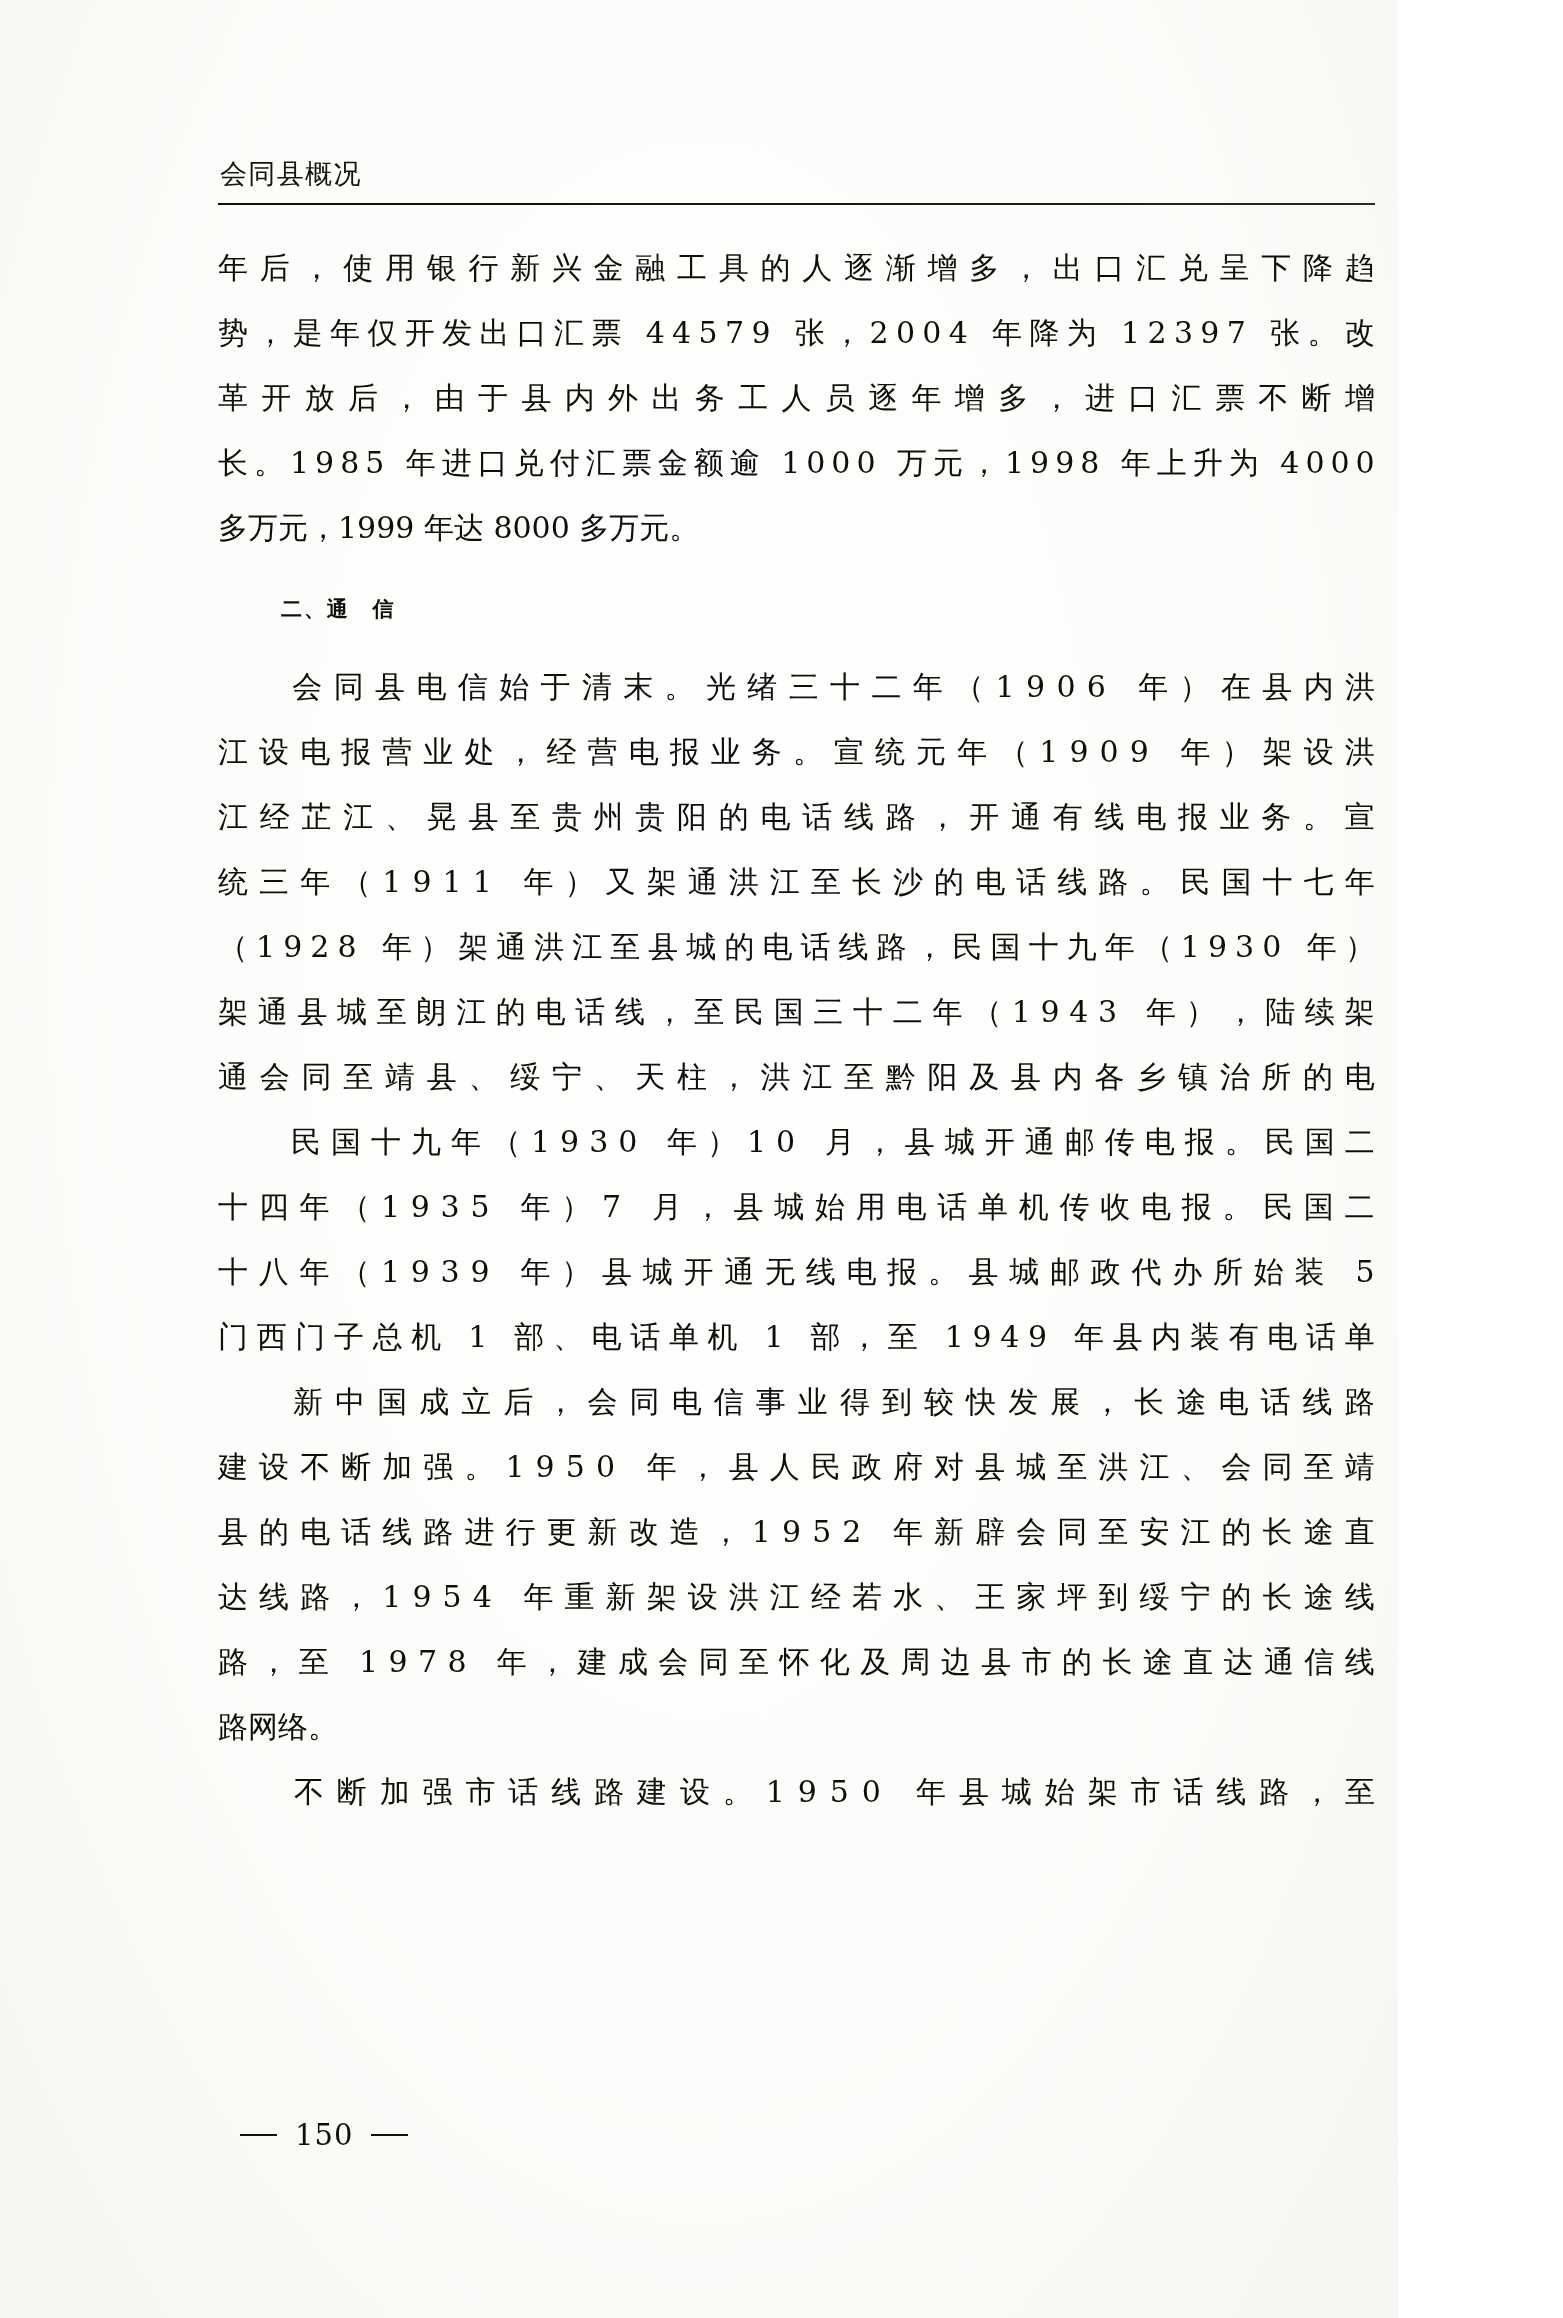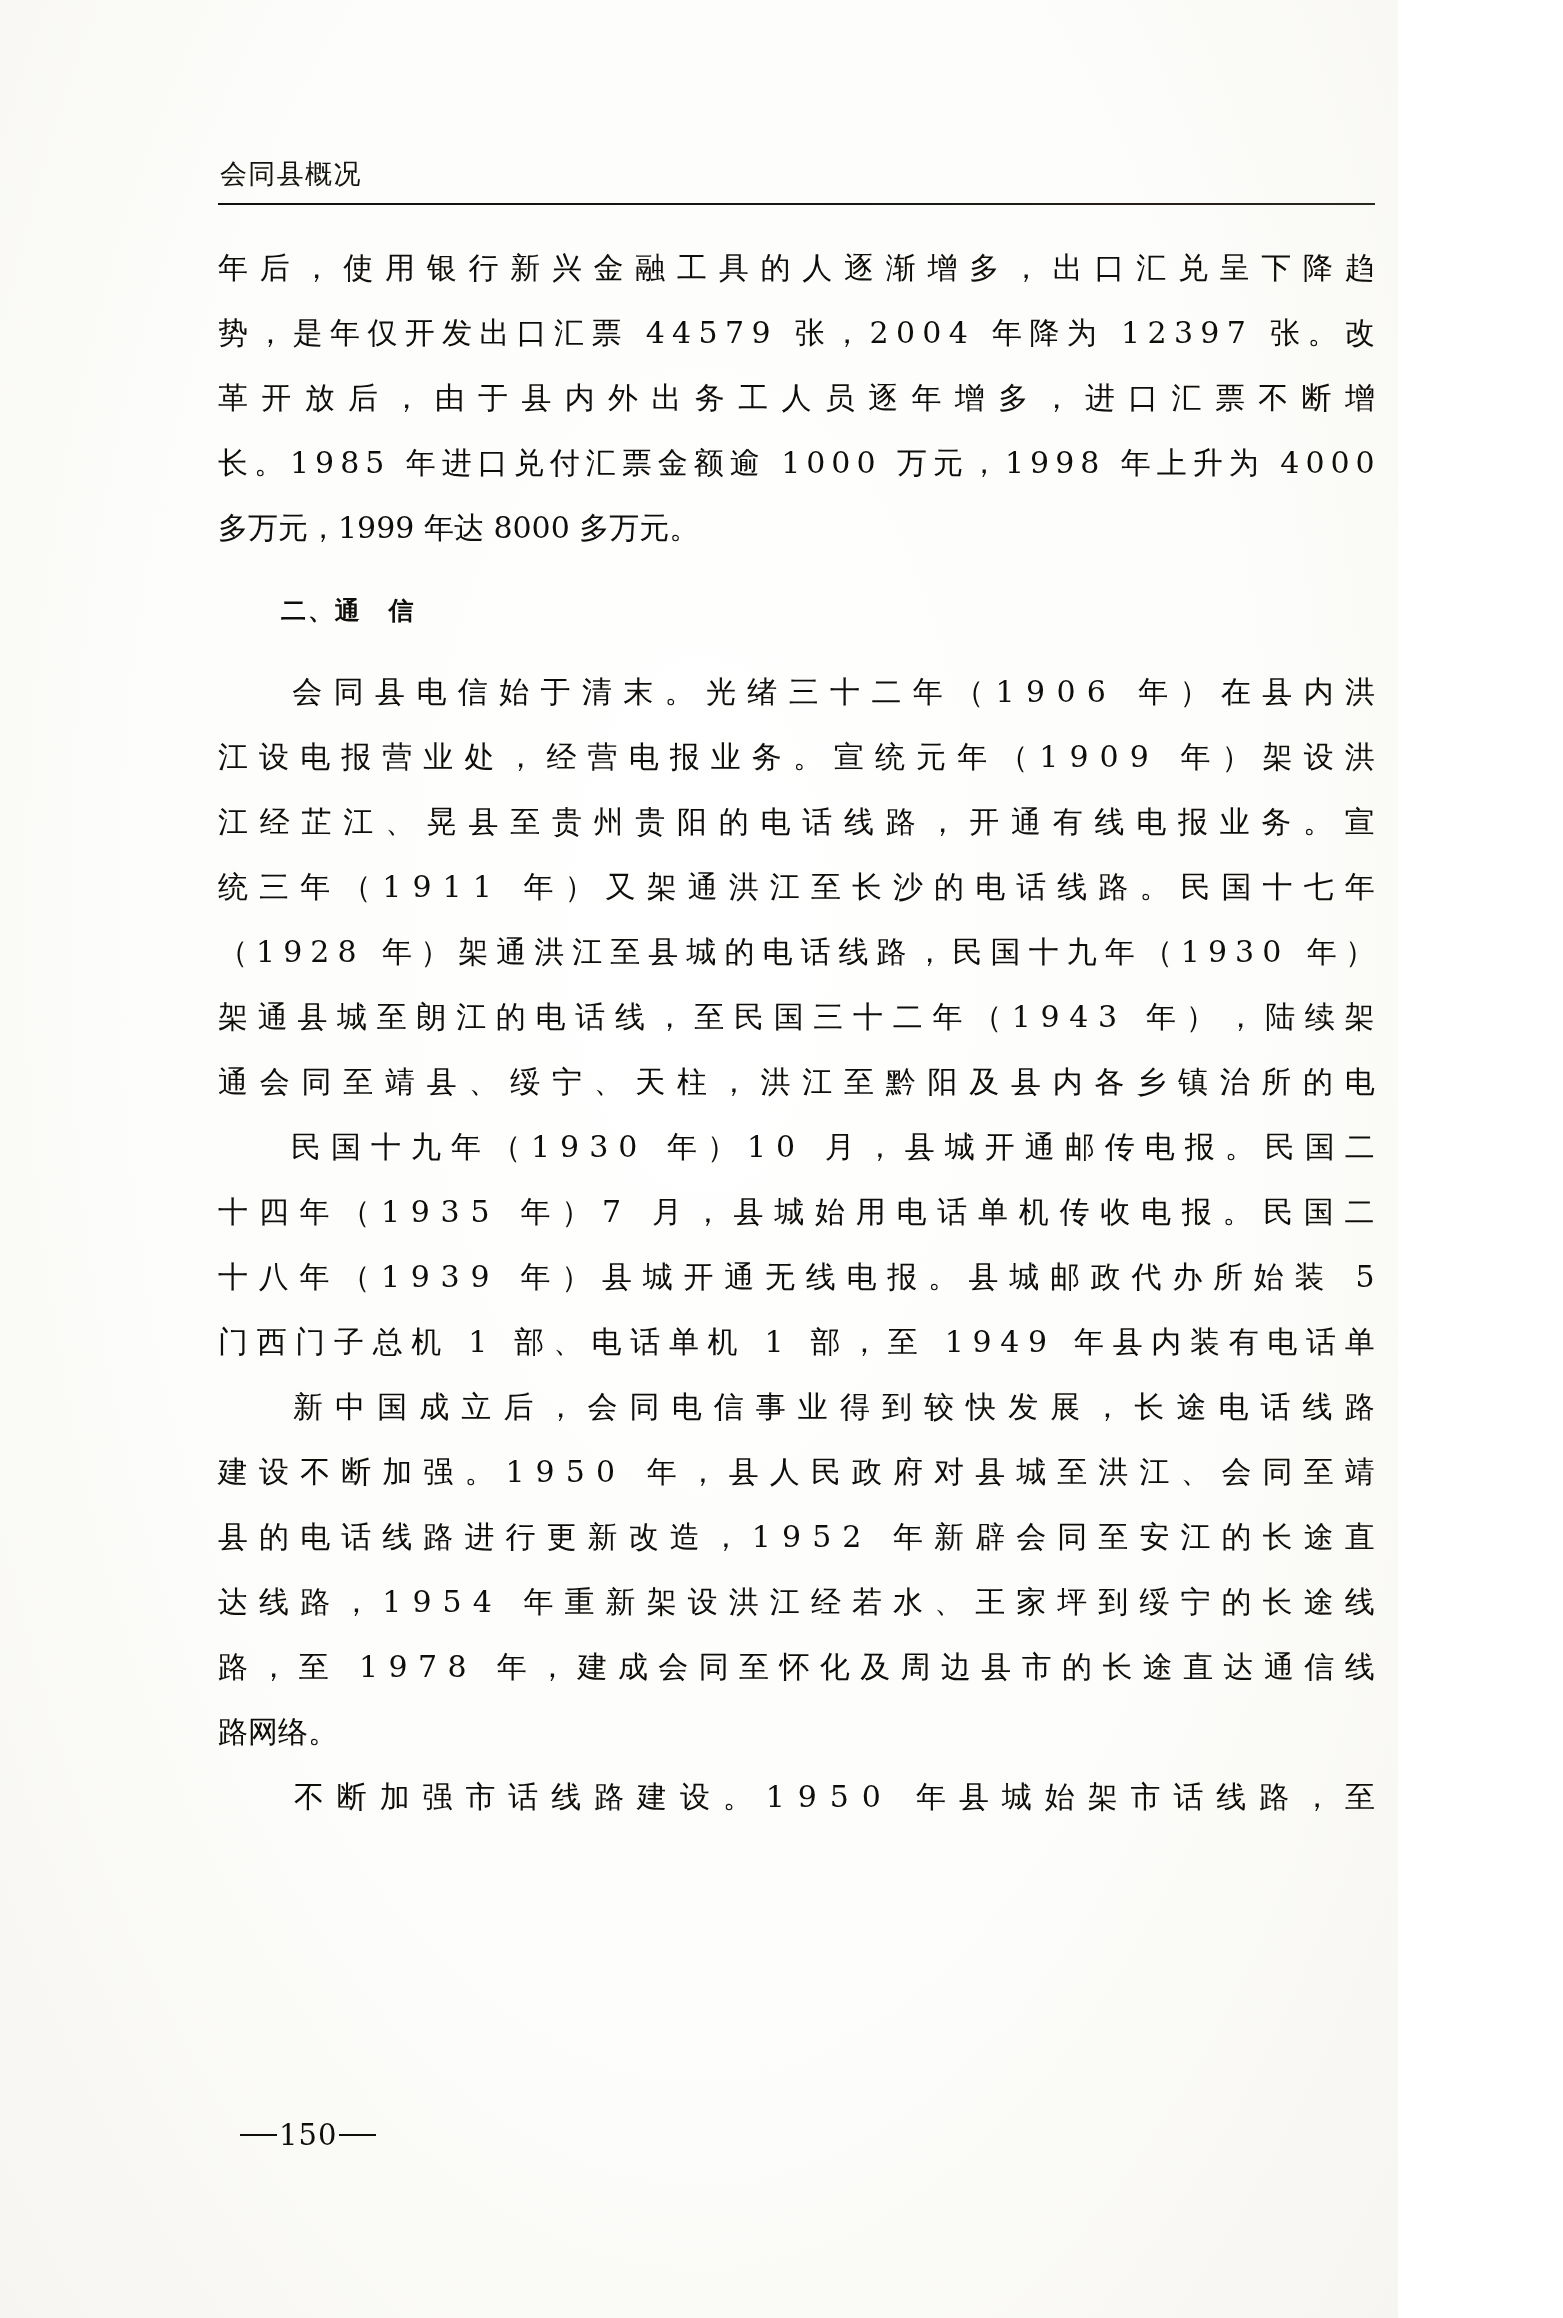--- a/index.html
+++ b/index.html
@@ -72,36 +72,36 @@
     display: inline-block;
   }
   
   .indent-pad {
     display: inline-block;
     width: 63px;
     flex: 0 0 auto;
   }
   
   .section-heading {
-    font-size: 25px;
+    font-size: 21px;
     line-height: 1.1;
     color: #100e0b;
     font-weight: 700;
     padding: 37px 0 34px 63px;
     letter-spacing: 1.9px;
-    font-family: Liberation Serif, serif;
+    font-family: Liberation Sans, sans-serif;
   }
   
   .footer {
     position: absolute;
     left: 240px;
     top: 2118px;
     display: flex;
     align-items: center;
-    gap: 2px;
+    gap: 18px;
     font-size: 29px;
     color: #100e0b;
   }
   .footer .dash {
     display: inline-block;
     width: 37px;
     height: 2.4px;
     background: #100e0b;
   }
   .footer .pageno {

